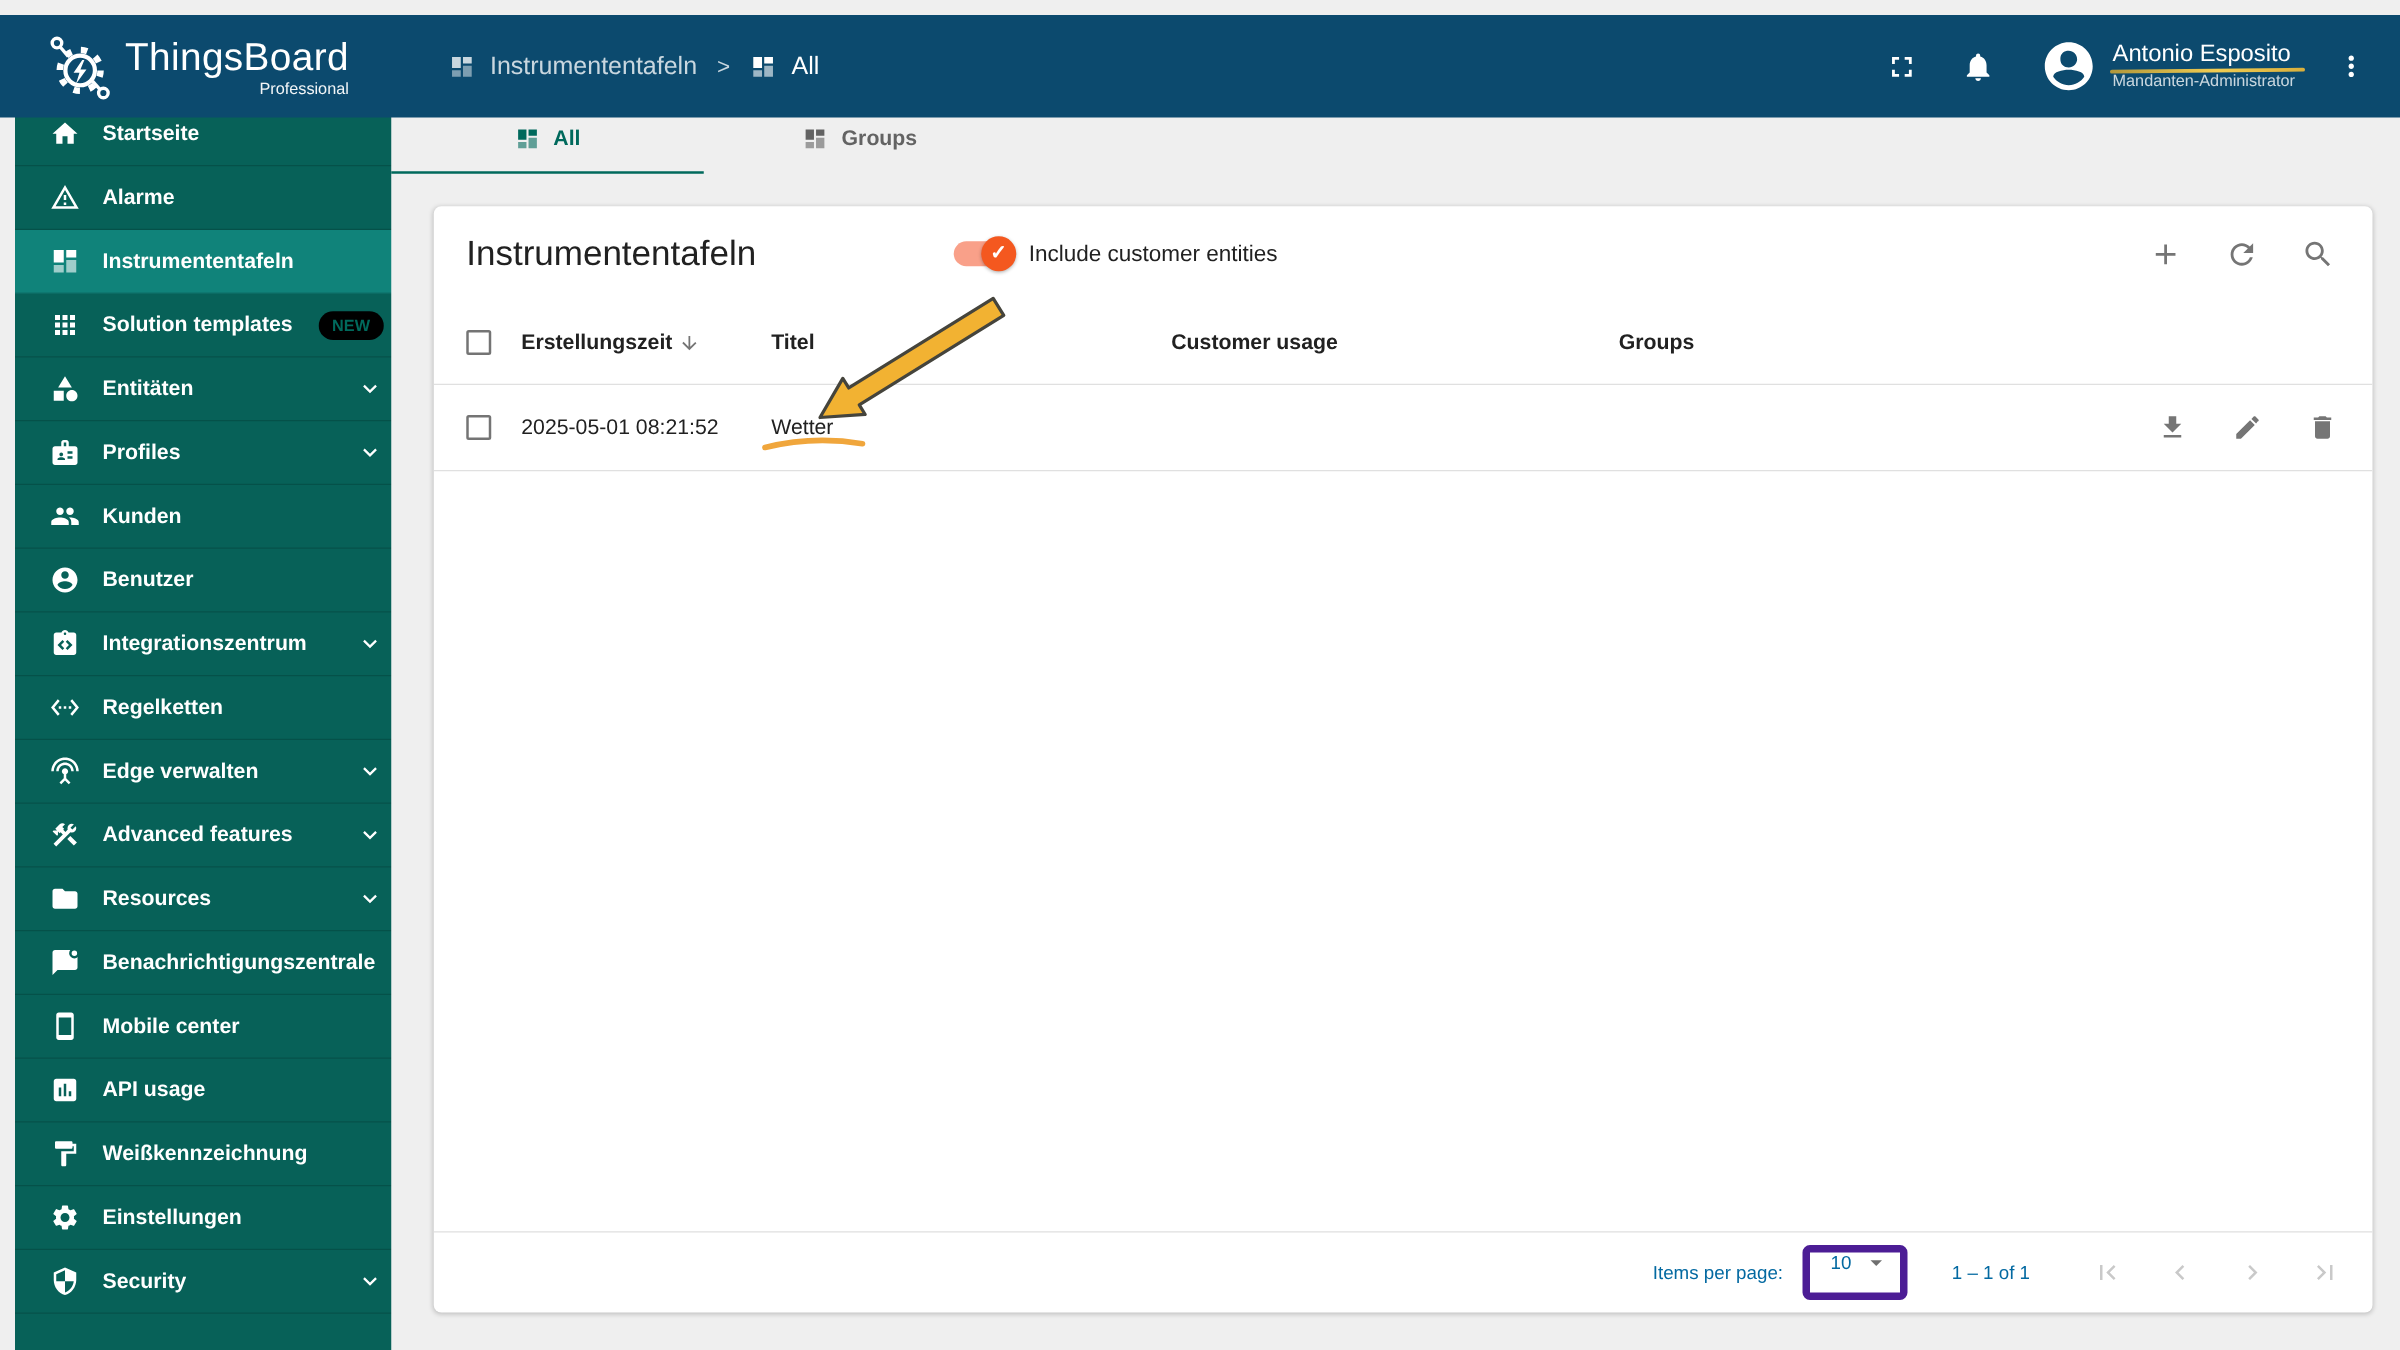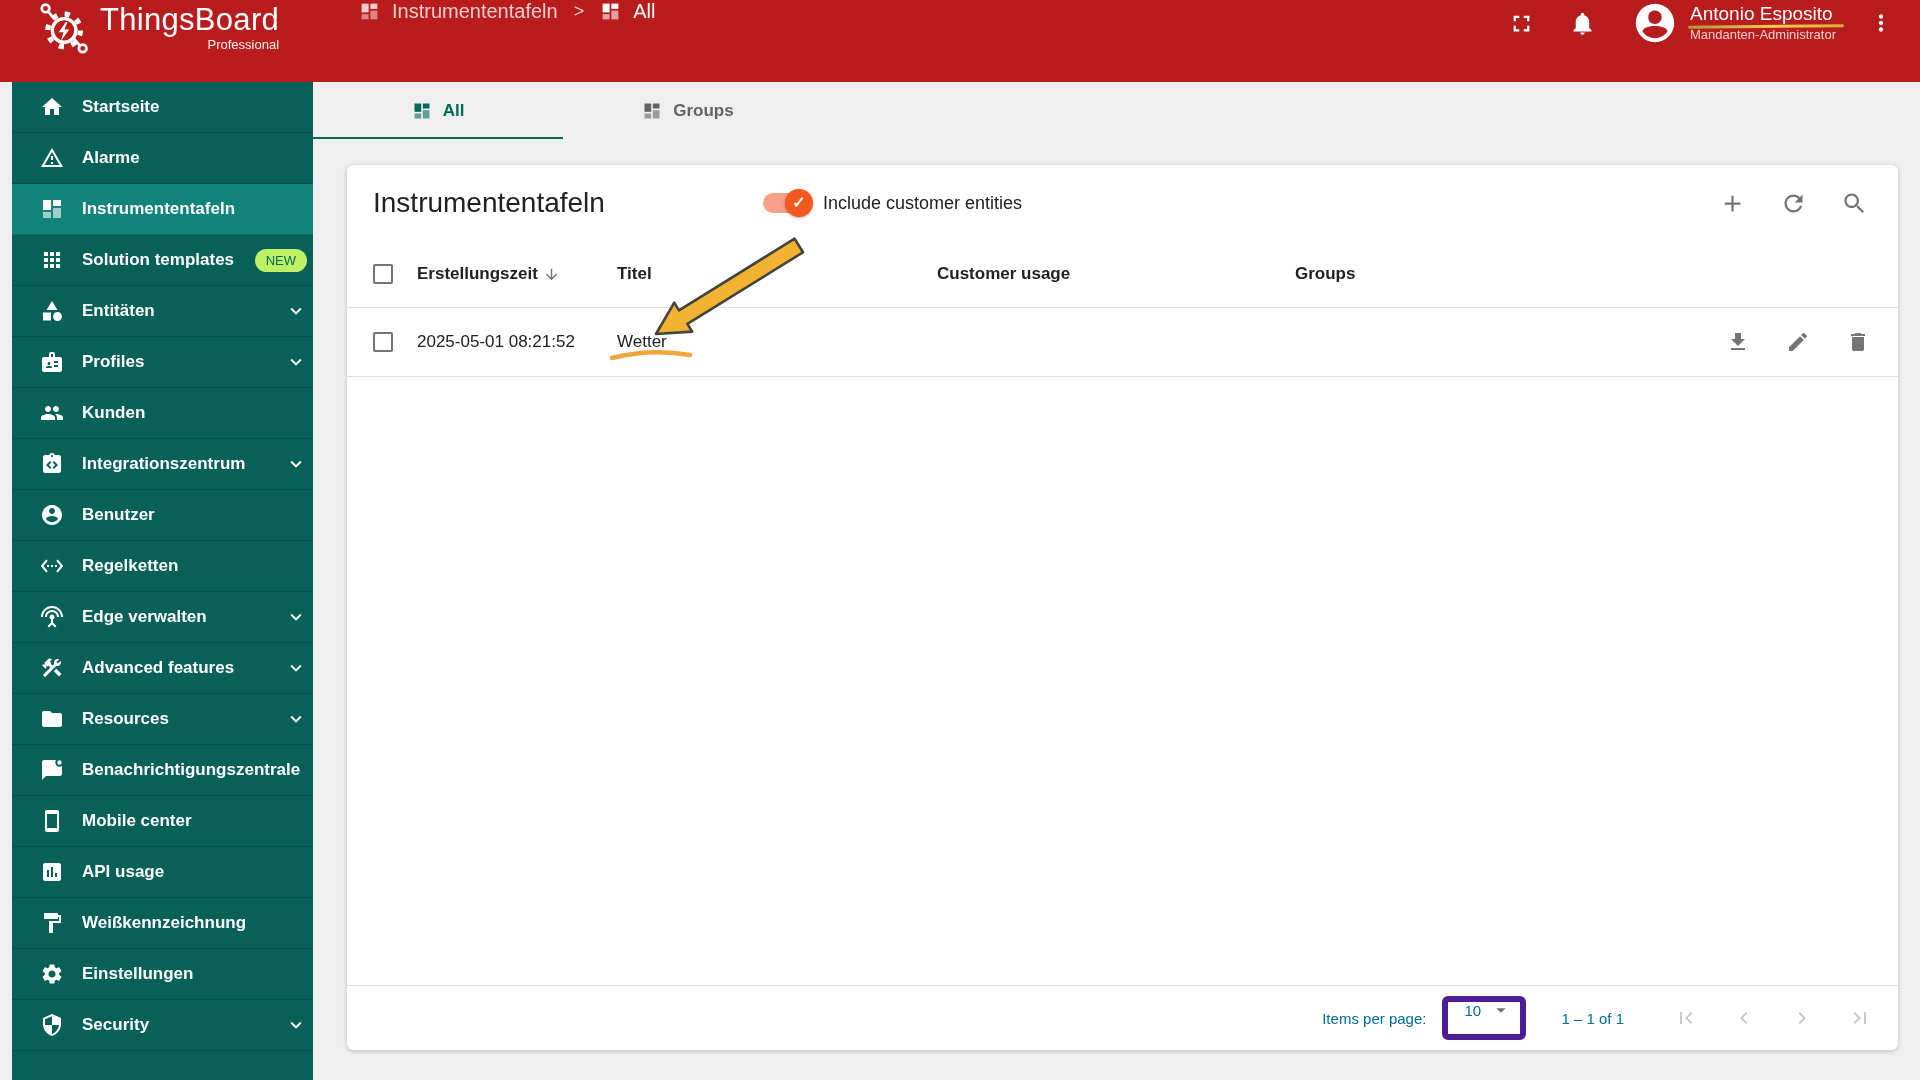--- a/index.html
+++ b/index.html
@@ -1,22 +1,22 @@
 <!DOCTYPE html>
 <html><head>
 <meta charset="utf-8">
 <style>
   html,body{margin:0;padding:0}
   body{width:1920px;height:1080px;overflow:hidden;position:relative;background:#efefef;
        font-family:"Liberation Sans",sans-serif;-webkit-font-smoothing:antialiased}
   .ic{display:block;width:100%;height:100%}
 
   
-  .topbar{position:absolute;left:0;top:0;width:100%;height:82px;background:#b91c1c;
-          display:flex;align-items:flex-start;color:#fff;z-index:10}
+  .topbar{position:absolute;left:0;top:12px;width:100%;height:82px;background:#0c4a6e;
+          display:flex;align-items:center;color:#fff;z-index:10}
   .logo-wrap{width:313px;flex:none;display:flex;align-items:center;gap:10px;
              padding-left:36px;box-sizing:border-box}
   .logo-ic{width:54px;height:54px;flex:none}
   .logo-text{display:flex;flex-direction:column;line-height:1}
   .logo-name{font-size:31px;font-weight:400;letter-spacing:.3px}
   .logo-edition{font-size:13px;align-self:flex-end;margin-top:3px;opacity:.95}
   .crumbs{display:flex;align-items:center;gap:16px;margin-left:46px;font-size:20px}
   .crumb{display:flex;align-items:center;gap:12px;cursor:pointer}
   .crumb .ic{width:21px;height:21px}
   .crumb.dim{color:rgba(255,255,255,.78)}
@@ -34,21 +34,21 @@
                   transform:rotate(-.6deg)}
   .more-btn{width:26px;height:26px;color:#fff;margin-left:16px;cursor:pointer}
 
   
   .sidebar{position:absolute;left:12px;top:82px;width:313px;bottom:0;background:#076158;overflow:hidden}
   .side-item{height:50px;display:flex;align-items:center;gap:18px;padding:0 18px 0 28px;
              color:#fff;border-bottom:1px solid rgba(0,0,0,.16);cursor:pointer}
   .side-item .main-ic{width:24px;height:24px;flex:none}
   .side-label{font-size:17px;font-weight:700;white-space:nowrap;overflow:hidden;text-overflow:ellipsis}
   .side-item.active{background:#10837A}
-  .badge{margin-left:auto;background:#bef264;color:#00695C;font-weight:400;font-size:13px;
+  .badge{margin-left:auto;background:#000000;color:#00695C;font-weight:700;font-size:13px;
          padding:4px 11px;border-radius:13px;flex:none}
   .chev{margin-left:auto;width:22px;height:22px;flex:none}
 
   
   .main{position:absolute;left:313px;top:82px;right:0;bottom:0;display:flex;
         flex-direction:column;background:#efefef}
   .tabbar{height:57px;flex:none;display:flex}
   .tab{width:250px;display:flex;align-items:center;justify-content:center;gap:11px;
        font-size:17px;font-weight:700;color:#636363;position:relative;cursor:pointer}
   .tab .ic{width:20px;height:20px}
@@ -213,32 +213,32 @@
       </svg>
     </div>
     <div class="side-item">
       <svg class="ic main-ic" viewBox="0 0 24 24" fill="currentColor">
         <path d="M16 11c1.66 0 2.99-1.34 2.99-3S17.66 5 16 5c-1.66 0-3 1.34-3 3s1.34 3 3 3zm-8 0c1.66 0 2.99-1.34 2.99-3S9.66 5 8 5C6.34 5 5 6.34 5 8s1.34 3 3 3zm0 2c-2.33 0-7 1.17-7 3.5V19h14v-2.5c0-2.33-4.67-3.5-7-3.5zm8 0c-.29 0-.62.02-.97.05 1.16.84 1.97 1.97 1.97 3.45V19h6v-2.5c0-2.33-4.67-3.5-7-3.5z"></path>
       </svg>
       <span class="side-label">Kunden</span>
     </div>
     <div class="side-item">
       <svg class="ic main-ic" viewBox="0 0 24 24" fill="currentColor">
+        <path d="M12 2C6.48 2 2 6.48 2 12s4.48 10 10 10 10-4.48 10-10S17.52 2 12 2zm0 3c1.66 0 3 1.34 3 3s-1.34 3-3 3-3-1.34-3-3 1.34-3 3-3zm0 14.2c-2.5 0-4.71-1.28-6-3.22.03-1.99 4-3.08 6-3.08 1.99 0 5.97 1.09 6 3.08-1.29 1.94-3.5 3.22-6 3.22z"></path>
+      </svg>
+      <span class="side-label">Benutzer</span>
+    </div>
+    <div class="side-item">
+      <svg class="ic main-ic" viewBox="0 0 24 24" fill="currentColor">
         <path d="M19 3h-4.18C14.4 1.84 13.3 1 12 1s-2.4.84-2.82 2H5c-1.1 0-2 .9-2 2v14c0 1.1.9 2 2 2h14c1.1 0 2-.9 2-2V5c0-1.1-.9-2-2-2zm-7 0c.55 0 1 .45 1 1s-.45 1-1 1-1-.45-1-1 .45-1 1-1zm-2 14l-4-4 4-4 1.41 1.41L8.83 13l2.58 2.59L10 17zm4 0l-1.41-1.41L15.17 13l-2.58-2.59L14 9l4 4-4 4z"></path>
       </svg>
       <span class="side-label">Integrationszentrum</span>
       <svg class="ic chev" viewBox="0 0 24 24" fill="currentColor">
         <path d="M7.41 8.59L12 13.17l4.59-4.58L18 10l-6 6-6-6 1.41-1.41z"></path>
       </svg>
-    </div>
-    <div class="side-item">
-      <svg class="ic main-ic" viewBox="0 0 24 24" fill="currentColor">
-        <path d="M12 2C6.48 2 2 6.48 2 12s4.48 10 10 10 10-4.48 10-10S17.52 2 12 2zm0 3c1.66 0 3 1.34 3 3s-1.34 3-3 3-3-1.34-3-3 1.34-3 3-3zm0 14.2c-2.5 0-4.71-1.28-6-3.22.03-1.99 4-3.08 6-3.08 1.99 0 5.97 1.09 6 3.08-1.29 1.94-3.5 3.22-6 3.22z"></path>
-      </svg>
-      <span class="side-label">Benutzer</span>
     </div>
     <div class="side-item">
       <svg class="ic main-ic" viewBox="0 0 24 24" fill="currentColor">
         <path d="M7.77 6.76L6.23 5.48.82 12l5.41 6.52 1.54-1.28L3.42 12l4.35-5.24zM7 13h2v-2H7v2zm10-2h-2v2h2v-2zm-6 2h2v-2h-2v2zm6.77-7.52l-1.54 1.28L20.58 12l-4.35 5.24 1.54 1.28L23.18 12l-5.41-6.52z"></path>
       </svg>
       <span class="side-label">Regelketten</span>
     </div>
     <div class="side-item">
       <svg class="ic main-ic" viewBox="0 0 24 24" fill="currentColor">
         <path d="M12 5c-3.87 0-7 3.13-7 7h2c0-2.76 2.24-5 5-5s5 2.24 5 5h2c0-3.87-3.13-7-7-7zm1 9.29c.88-.39 1.5-1.26 1.5-2.29 0-1.38-1.12-2.5-2.5-2.5S9.5 10.62 9.5 12c0 1.02.62 1.9 1.5 2.29v3.3L7.59 21 9 22.41l3-3 3 3L16.41 21 13 17.59v-3.3zM12 1C5.93 1 1 5.93 1 12h2c0-4.97 4.03-9 9-9s9 4.03 9 9h2c0-6.07-4.93-11-11-11z"></path>

